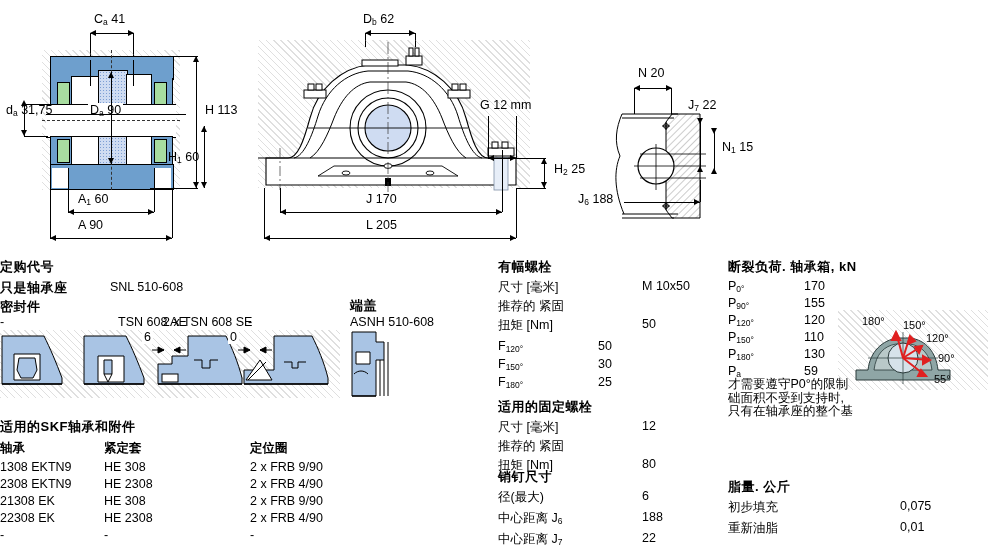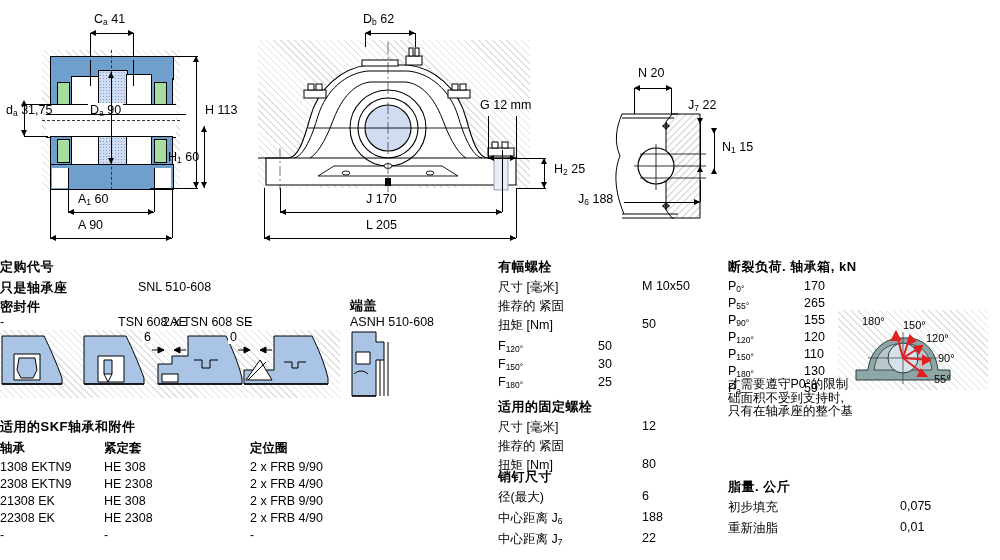--- a/index.html
+++ b/index.html
@@ -319,21 +319,21 @@
   </div>
   <div class="abs dimh" style="left:24px;top:162px;width:76px;"></div>
   <div class="abs arrR" style="left:94px;top:159px;"></div>
   <div class="abs dimv" style="left:100px;top:140px;height:22px;"></div>
 </div>
 
 <div class="abs" style="left:0;top:258px;width:470px;">
   <div class="cn" style="margin-bottom:3px;">定购代号</div>
   <div style="position:relative;height:19px;">
     <span class="cn abs" style="left:0;top:0;text-align:right;">只是轴承座</span>
-    <span class="val abs" style="left:110px;top:1px;margin-left:28px;">SNL 510-608</span>
+    <span class="val abs" style="left:110px;top:1px;">SNL 510-608</span>
   </div>
   <div class="cn" style="margin-bottom:2px;">密封件</div>
 </div>
 
 <div class="abs lbl" style="left:0;top:315px;">-</div>
 <div class="abs lbl" style="left:82px;top:315px;margin-left:36px;">TSN 608 AE</div>
 <div class="abs lbl" style="left:163px;top:315px;">2 x TSN 608 SE</div>
 <div class="abs lbl" style="left:248px;top:315px;">-</div>
 
 <div class="abs cn" style="left:350px;top:297px;">端盖</div>
@@ -489,24 +489,20 @@
   </div>
 </div>
 
 <div class="abs" style="left:728px;top:258px;width:160px;">
   <div class="cn" style="margin-bottom:3px;">断裂负荷. 轴承箱, kN</div>
   <div style="position:relative;height:17px;">
     <span class="lbl abs" style="left:0;top:0;">P<sub>0°</sub></span>
     <span class="val abs" style="left:76px;top:0;">170</span>
   </div>
   <div style="position:relative;height:17px;">
-    <span class="lbl abs" style="left:0;top:0;">P<sub>55°</sub></span>
-    <span class="val abs" style="left:76px;top:0;">265</span>
-  </div>
-  <div style="position:relative;height:17px;">
     <span class="lbl abs" style="left:0;top:0;">P<sub>90°</sub></span>
     <span class="val abs" style="left:76px;top:0;">155</span>
   </div>
   <div style="position:relative;height:17px;">
     <span class="lbl abs" style="left:0;top:0;">P<sub>120°</sub></span>
     <span class="val abs" style="left:76px;top:0;">120</span>
   </div>
   <div style="position:relative;height:17px;">
     <span class="lbl abs" style="left:0;top:0;">P<sub>150°</sub></span>
     <span class="val abs" style="left:76px;top:0;">110</span>

